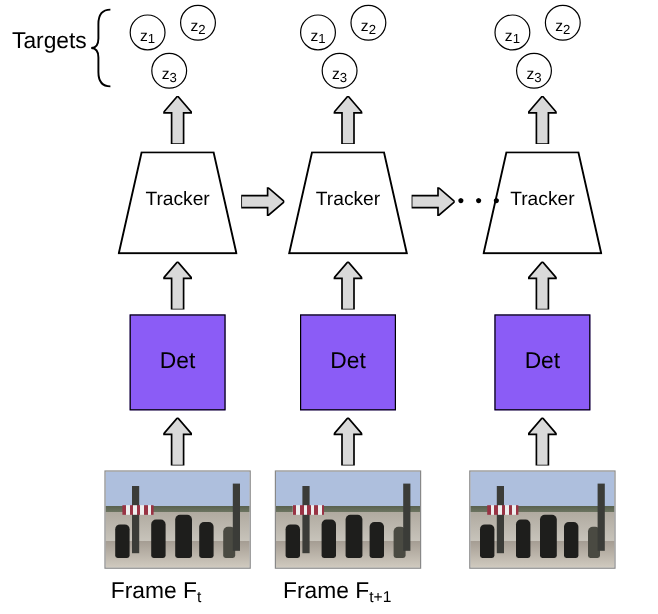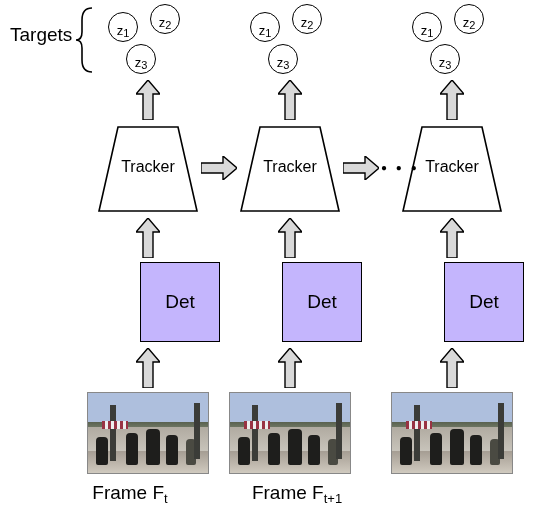--- a/index.html
+++ b/index.html
@@ -43,26 +43,25 @@
     position: absolute;
     font-size: 16px;
     text-align: center;
   }
 
   .det-box {
     position: absolute;
     width: 80px;
     height: 80px;
     border: 1.6px solid #000;
-    background: #c4b5fd;
+    background: #8b5cf6;
     display: flex;
     align-items: center;
     justify-content: center;
     font-size: 19px;
-    margin-left: 32px;
   }
 
   .frame-img {
     position: absolute;
     width: 122px;
     height: 82px;
     border: 1.6px solid #888;
     background: linear-gradient(to bottom,
       #aebfdd 0%, #aebfdd 36%,
       #59614f 36%, #6b7360 42%,
@@ -233,15 +232,15 @@
   <div class="frame-img" style="left:391px; top:392px;">
       <div class="awning"></div>
       <div class="ped p1"></div>
       <div class="ped p2"></div>
       <div class="ped p3"></div>
       <div class="ped p4"></div>
       <div class="ped p5"></div>
     </div>
 
   <div class="frame-label" style="left:80px; top:482px; width:100px;"><span>Frame F</span><span class="sub">t</span></div>
-  <div class="frame-label" style="left:242px; top:482px; width:110px;text-align:center;"><span>Frame F</span><span class="sub">t+1</span></div>
+  <div class="frame-label" style="left:226px; top:482px; width:110px;text-align:center;"><span>Frame F</span><span class="sub">t+1</span></div>
 
 </div>
 
 </body></html>

